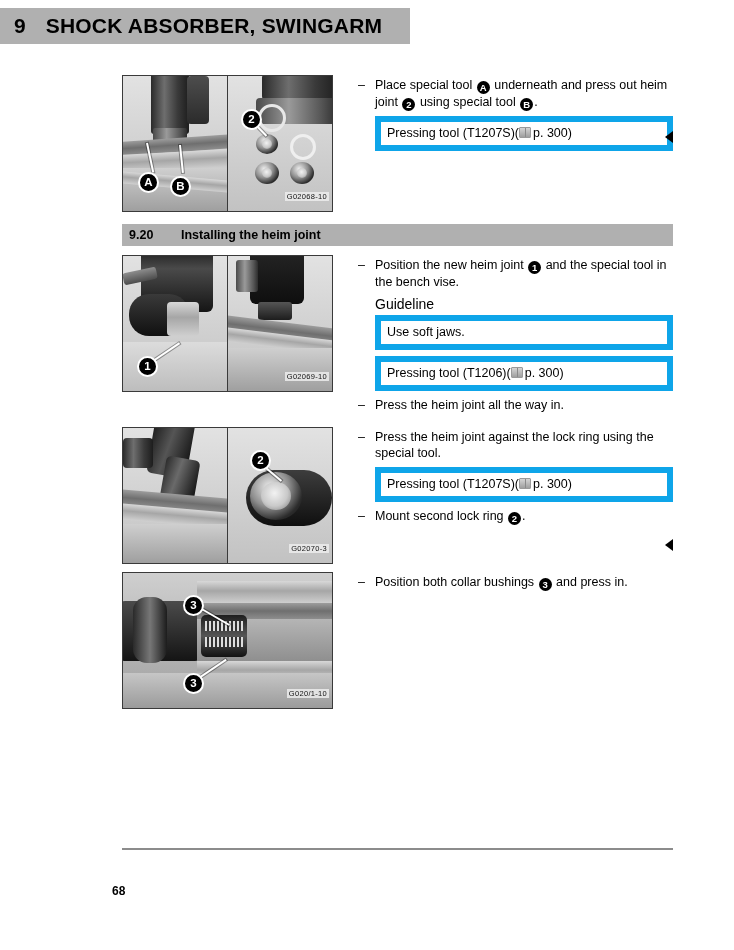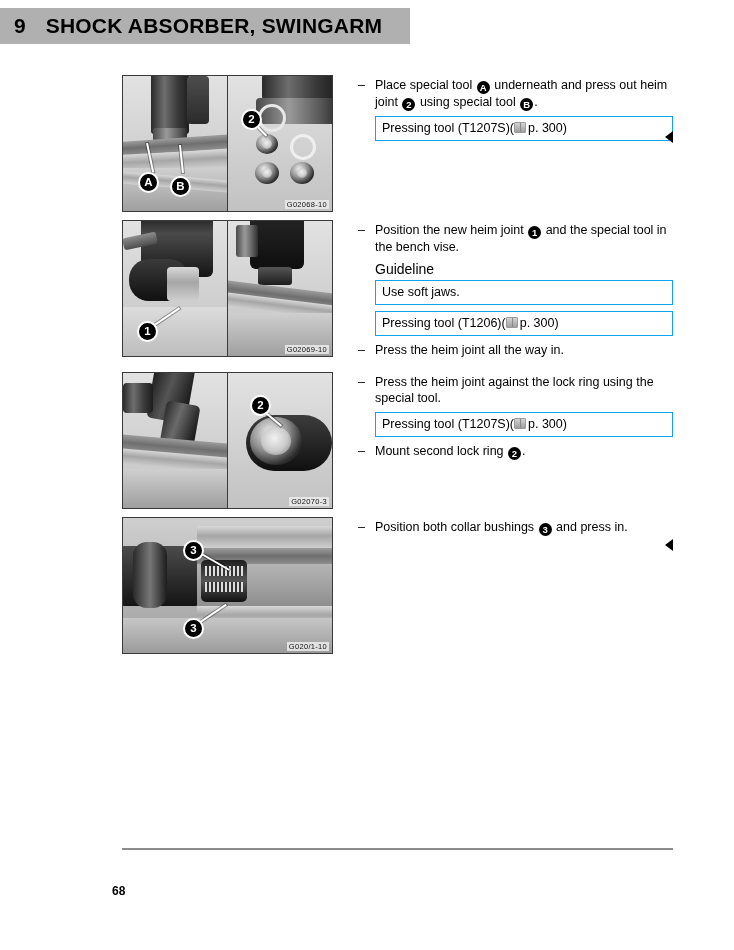--- a/index.html
+++ b/index.html
@@ -77,21 +77,21 @@
   .fig-pane {
     position: relative;
     overflow: hidden;
     background: #b4b4b4;
   }
   .pane-left  { width: 50%; border-right: 1px solid #3a3a3a; }
   .pane-right { width: 50%; }
   .fig-id {
     position: absolute;
     right: 3px;
-    bottom: 2px;
+    bottom: 10px;
     font-size: 7.5px;
     font-family: "Liberation Sans", sans-serif;
     color: #111;
     background: rgba(236,236,236,0.85);
     padding: 0px 2px;
     letter-spacing: 0.3px;
     white-space: nowrap;
   }
 
   
@@ -181,21 +181,21 @@
     text-align: center;
     vertical-align: -2px;
     margin: 0 1px;
   }
   .sub-label {
     font-size: 14px;
     line-height: 16.5px;
     margin: 2px 0 3px 17px;
   }
   .spec-box {
-    border: 1px solid #0ea5e9;
+    border: 6px solid #0ea5e9;
     background: #fff;
     font-size: 12.5px;
     line-height: 16px;
     padding: 3px 6px 4px 6px;
     margin: 3px 0 6px 17px;
   }
   .book-icon {
     display: inline-block;
     width: 10px;
     height: 9px;
@@ -311,20 +311,24 @@
     </div>
     <div class="text-col">
       <div class="bullet-row">
         <div class="dash">–</div>
         <div class="bullet-text"><span>Place special tool </span><span class="inline-num">A</span><span> underneath and press out heim joint </span><span class="inline-num">2</span><span> using special tool </span><span class="inline-num">B</span><span>.</span></div>
       </div>
       <div class="spec-box"><span>Pressing tool (T1207S)</span><span>(</span><span class="book-icon"></span><span>p. 300</span><span>)</span></div>
     </div>
   </div>
 
+  <div class="section-bar">
+    <span class="section-num">9.20</span>
+    <span class="section-title">Installing the heim joint</span>
+  </div>
 
   <div class="step">
     <div class="figure-col">
       <div class="figure fig-h137 fig-split">
         <div class="fig-pane pane-left">
           <div class="ph bg-light" style="left:0;top:0;right:0;bottom:0;"></div>
           <div class="ph" style="left:18px;top:-6px;width:72px;height:62px;background:linear-gradient(180deg,#1f1f1f 0%,#4a4a4a 30%,#151515 100%);border-radius:6px;"></div>
           <div class="ph" style="left:6px;top:38px;width:60px;height:42px;background:linear-gradient(180deg,#3a3a3a,#101010);border-radius:20px;"></div>
           <div class="ph" style="left:0px;top:14px;width:34px;height:12px;background:linear-gradient(180deg,#8d8d8d,#4c4c4c);border-radius:3px;transform:rotate(-12deg);"></div>
           <div class="ph metal" style="left:44px;top:46px;width:32px;height:34px;border-radius:4px;"></div>

